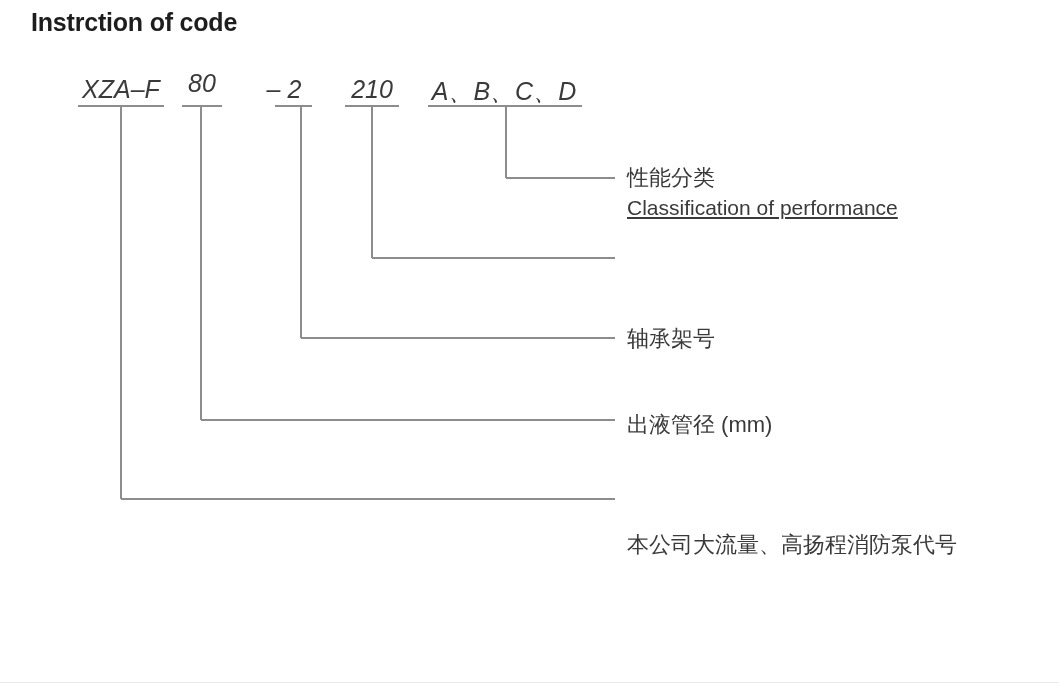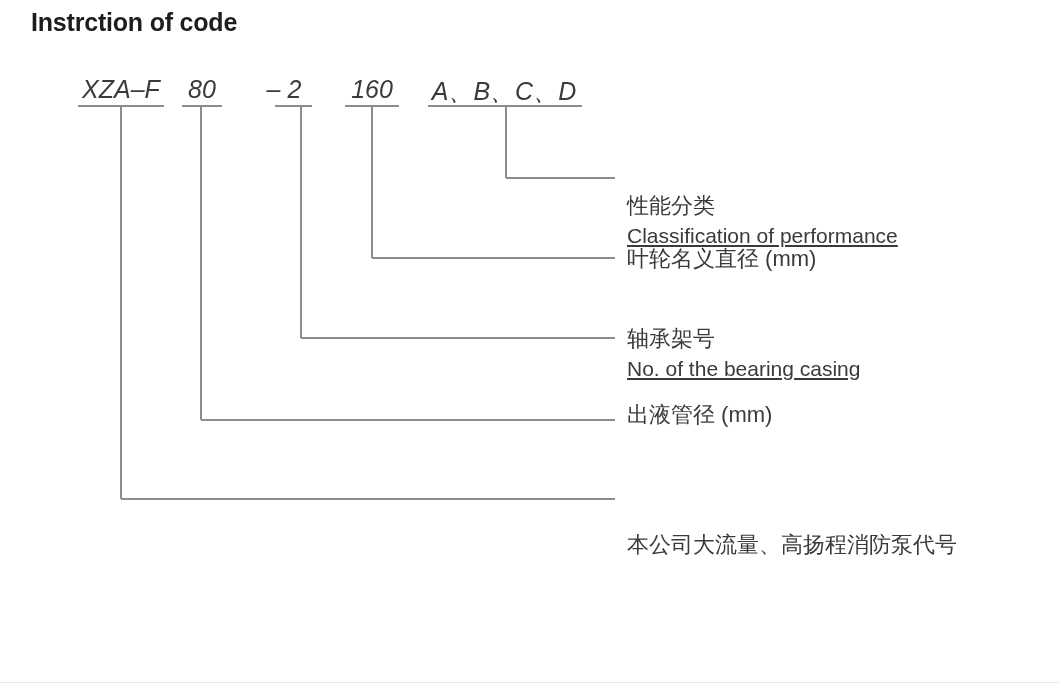--- a/index.html
+++ b/index.html
@@ -64,23 +64,23 @@
 </style>
 </head>
 <body>
 
 <div id="page">
 
   <div id="title">Instrction of code</div>
 
   <div id="code-row">
       <div class="code-seg" style="left: 78px; top: 75px; width: 86px;">XZA–F</div>
-      <div class="code-seg" style="left: 182px; top: 75px; width: 40px;">80</div>
+      <div class="code-seg" style="left: 182px; top: 69px; width: 40px;">80</div>
       <div class="code-seg" style="left: 256px; top: 75px; width: 56px;">– 2</div>
-      <div class="code-seg" style="left: 345px; top: 75px; width: 54px;">160</div>
+      <div class="code-seg" style="left: 345px; top: 75px; width: 54px;">210</div>
       <div class="code-seg" style="left: 428px; top: 75px; width: 152px;">A、B、C、D</div>
     </div>
 
   <svg id="diagram-svg" viewBox="0 0 1059 683" xmlns="http://www.w3.org/2000/svg">
       <line x1="78" y1="106" x2="164" y2="106" stroke="#8d8d8d" stroke-width="1.4" shape-rendering="crispEdges"></line>
       <line x1="182" y1="106" x2="222" y2="106" stroke="#8d8d8d" stroke-width="1.4" shape-rendering="crispEdges"></line>
       <line x1="275" y1="106" x2="312" y2="106" stroke="#8d8d8d" stroke-width="1.4" shape-rendering="crispEdges"></line>
       <line x1="345" y1="106" x2="399" y2="106" stroke="#8d8d8d" stroke-width="1.4" shape-rendering="crispEdges"></line>
       <line x1="428" y1="106" x2="582" y2="106" stroke="#8d8d8d" stroke-width="1.4" shape-rendering="crispEdges"></line>
       <line x1="506" y1="106" x2="506" y2="178" stroke="#8d8d8d" stroke-width="1.4" shape-rendering="crispEdges"></line>
@@ -89,32 +89,30 @@
       <line x1="372" y1="258" x2="615" y2="258" stroke="#8d8d8d" stroke-width="1.4" shape-rendering="crispEdges"></line>
       <line x1="301" y1="106" x2="301" y2="338" stroke="#8d8d8d" stroke-width="1.4" shape-rendering="crispEdges"></line>
       <line x1="301" y1="338" x2="615" y2="338" stroke="#8d8d8d" stroke-width="1.4" shape-rendering="crispEdges"></line>
       <line x1="201" y1="106" x2="201" y2="420" stroke="#8d8d8d" stroke-width="1.4" shape-rendering="crispEdges"></line>
       <line x1="201" y1="420" x2="615" y2="420" stroke="#8d8d8d" stroke-width="1.4" shape-rendering="crispEdges"></line>
       <line x1="121" y1="106" x2="121" y2="499" stroke="#8d8d8d" stroke-width="1.4" shape-rendering="crispEdges"></line>
       <line x1="121" y1="499" x2="615" y2="499" stroke="#8d8d8d" stroke-width="1.4" shape-rendering="crispEdges"></line>
     </svg>
 
   <div id="labels">
-      <div class="label-block" style="top: 163px; margin-top: 28px;">
+      <div class="label-block" style="top: 163px;">
         <div class="label-cn">性能分类</div>
         <div class="label-en">Classification of performance</div>
       </div>
       <div class="label-block" style="top: 244px;">
-        <div class="label-cn">叶轮名义直径 (mm)</div>
       </div>
-      <div class="label-block" style="top: 324px;">
+      <div class="label-block" style="top: 324px; text-align: center;">
         <div class="label-cn">轴承架号</div>
-        <div class="label-en">No.  of the bearing casing</div>
       </div>
-      <div class="label-block" style="top: 400px; text-align: center;">
+      <div class="label-block" style="top: 410px; text-align: center;">
         <div class="label-cn">出液管径 (mm)</div>
       </div>
       <div class="label-block" style="top: 486px; margin-top: 44px;">
         <div class="label-cn">本公司大流量、高扬程消防泵代号</div>
       </div>
     </div>
 
 </div>
 
 </body></html>

